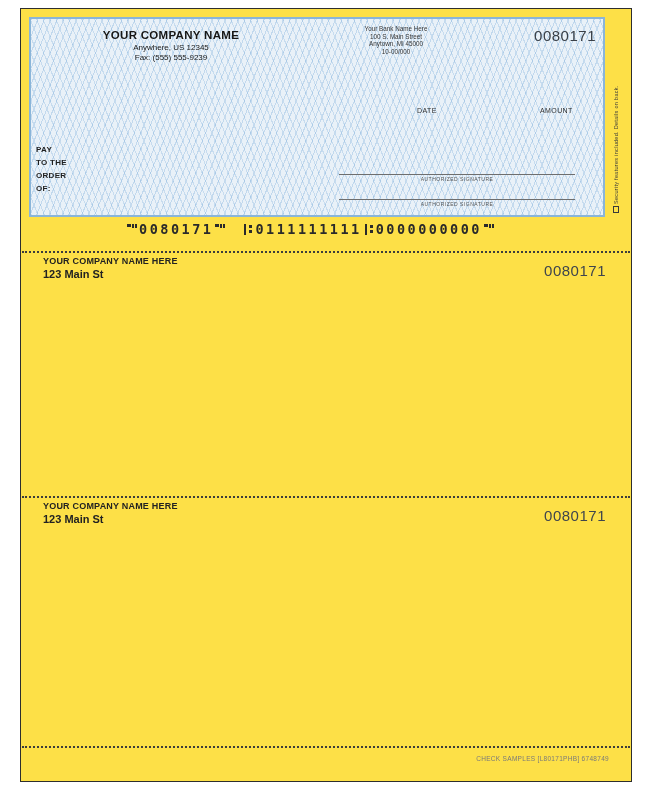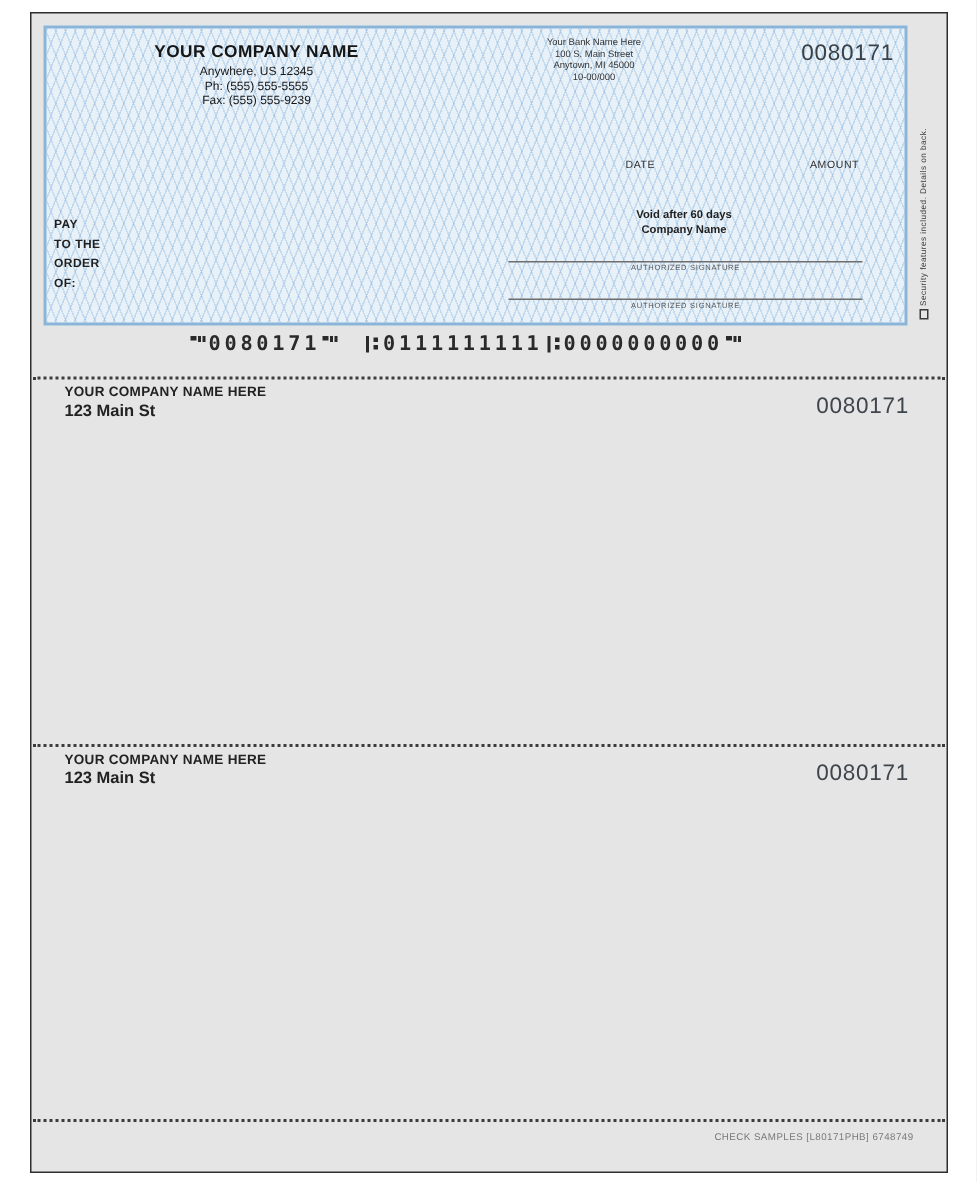--- a/index.html
+++ b/index.html
@@ -4,21 +4,21 @@
 <style>
   html,body{margin:0;padding:0}
   body{
     width:651px;height:788px;position:relative;overflow:hidden;
     background:#ffffff;
     font-family:"Liberation Sans", sans-serif;
     -webkit-font-smoothing:antialiased;
   }
   .sheet{
     position:absolute;left:20px;top:8px;width:610px;height:772px;
-    border:1px solid #2e2e2e;background:#e5e5e5;
+    border:1px solid #2e2e2e;background:#fde047;
   }
 
   
   .check{
     position:absolute;left:8px;top:8px;width:572px;height:196px;
     border:2px solid #8ab5d9;
     background-color:#e9f1f8;
     background-image:
       repeating-linear-gradient(112deg, rgba(110,165,215,.32) 0 1px, transparent 1px 6px),
       repeating-linear-gradient(68deg,  rgba(110,165,215,.28) 0 1px, transparent 1px 6px);
@@ -86,40 +86,35 @@
 </head>
 <body>
 
 <div class="sheet">
 
   <div class="check">
 
     <div class="company">
       <div class="cname">YOUR COMPANY NAME</div>
       <div class="cline">Anywhere, US 12345</div>
-      <div class="cline">Ph: (555) 555-5555</div>
       <div class="cline">Fax: (555) 555-9239</div>
     </div>
 
     <div class="bank">
       <div>Your Bank Name Here</div>
       <div>100 S. Main Street</div>
       <div>Anytown, MI 45000</div>
       <div>10-00/000</div>
     </div>
 
     <div class="check-number">0080171</div>
 
     <div class="lbl lbl-date">DATE</div>
     <div class="lbl lbl-amount">AMOUNT</div>
 
-    <div class="void">
-      <div>Void after 60 days</div>
-      <div>Company Name</div>
-    </div>
 
     <div class="pay">
       <div>PAY</div>
       <div>TO THE</div>
       <div>ORDER</div>
       <div>OF:</div>
     </div>
 
     <div class="sig sig1">
       <div class="sig-rule"></div>

